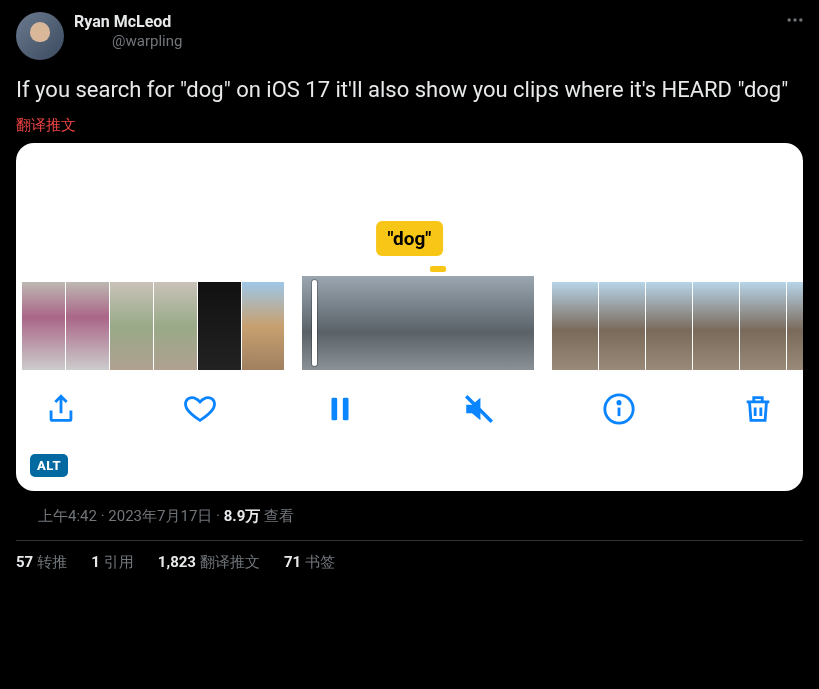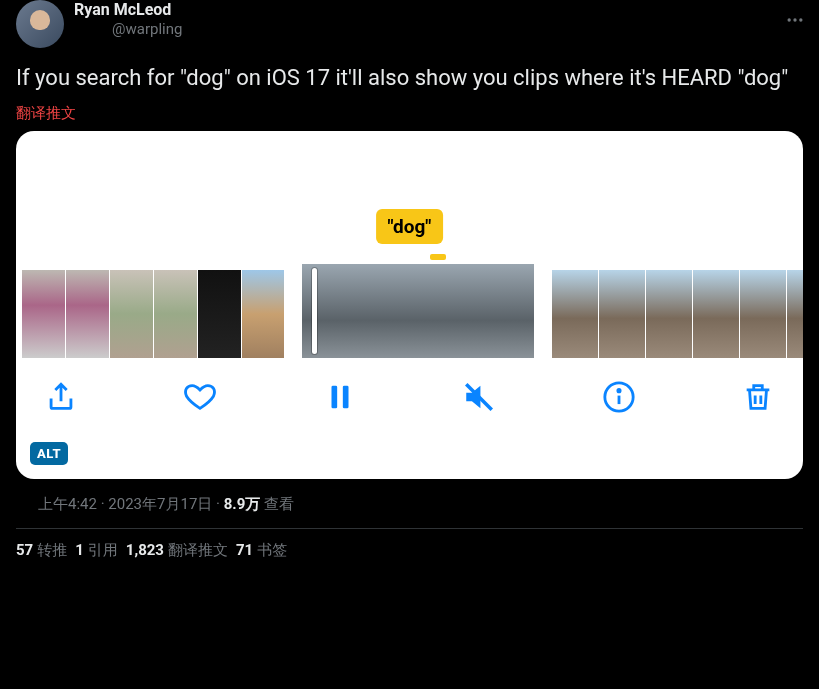--- a/index.html
+++ b/index.html
@@ -5,21 +5,21 @@
   * { box-sizing: border-box; margin: 0; padding: 0; }
   body {
     background: #000;
     font-family: -apple-system, BlinkMacSystemFont, "Segoe UI", Roboto, Helvetica, Arial, sans-serif;
     color: #e7e9ea;
     width: 819px;
     height: 689px;
     overflow: hidden;
   }
   .tweet {
-    padding: 0 16px;
+    padding: 12px 16px;
     position: relative;
   }
   .header {
     display: flex;
     align-items: flex-start;
     gap: 10px;
     margin-bottom: 16px;
   }
   .avatar {
     width: 48px;
@@ -178,21 +178,21 @@
     color: #e7e9ea;
     font-weight: 700;
   }
   .divider {
     height: 1px;
     background: #2f3336;
     margin: 14px 0 12px;
   }
   .stats {
     display: flex;
-    gap: 8px;
+    gap: 24px;
     color: #71767b;
     font-size: 15px;
   }
   .stats .num {
     color: #e7e9ea;
     font-weight: 700;
     margin-right: 4px;
   }
 </style>
 </head>

